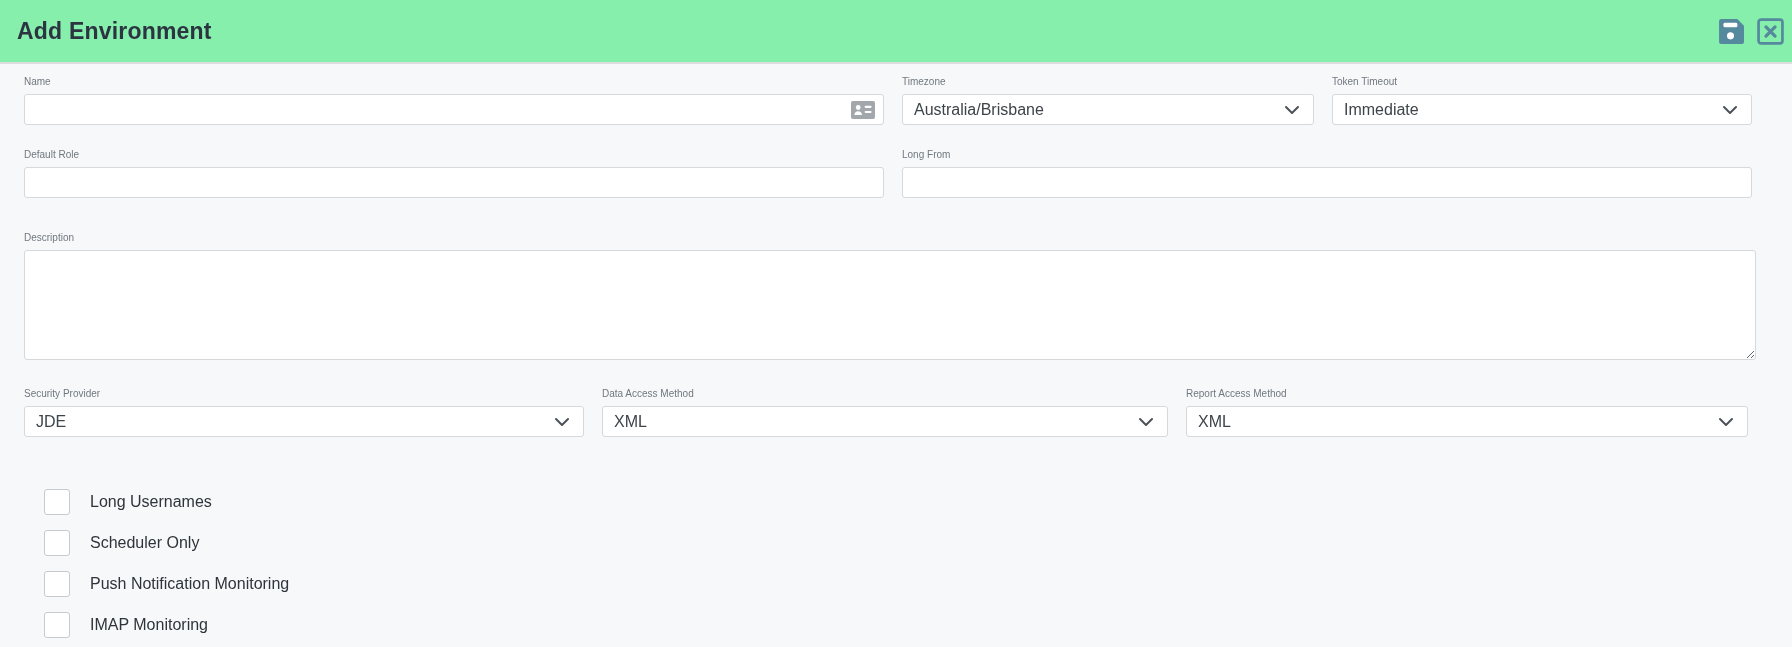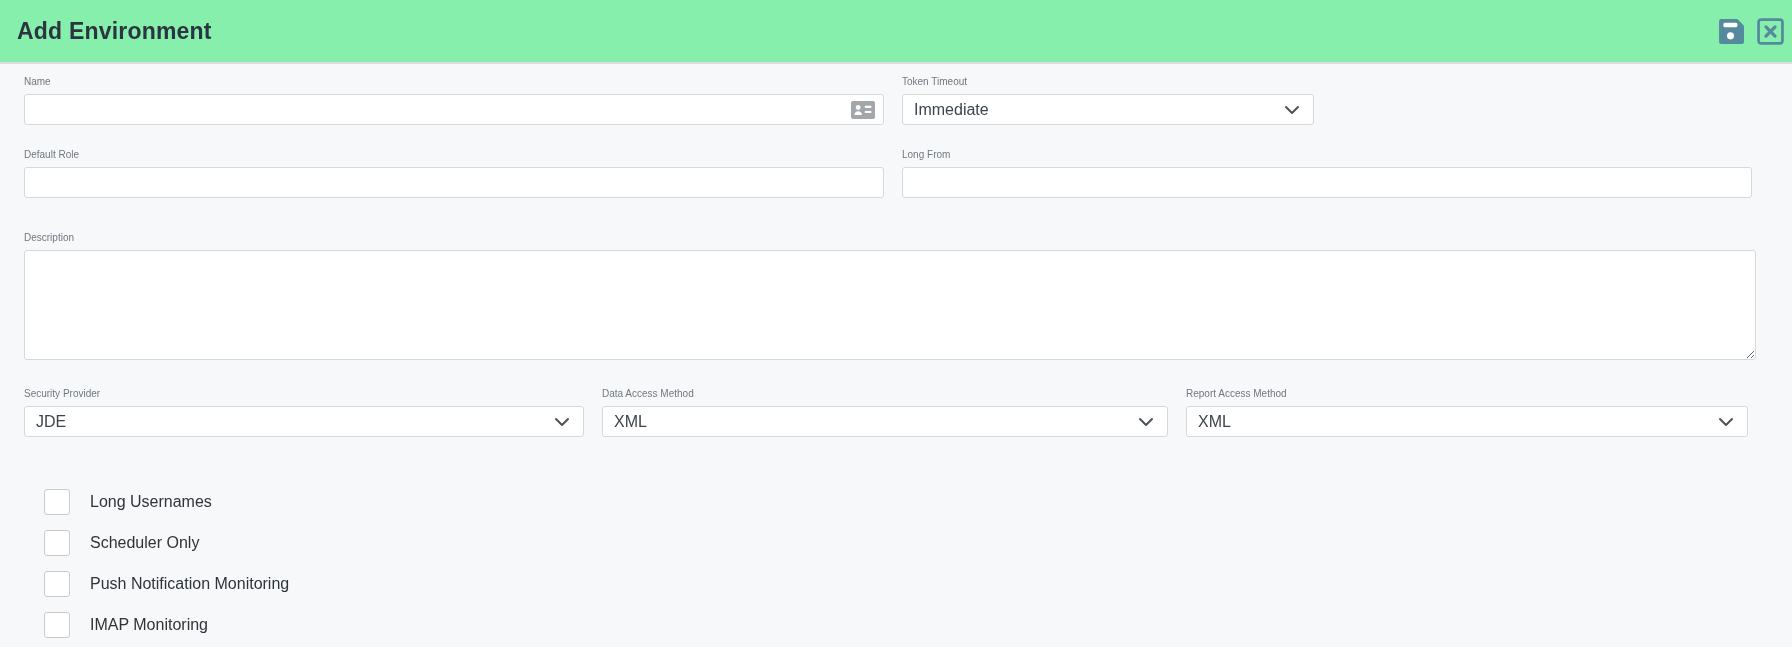--- a/index.html
+++ b/index.html
@@ -137,20 +137,31 @@
             <rect x="0" y="0.5" width="24" height="18" rx="2" fill="#a2a7ac"></rect>
             <circle cx="7.2" cy="7" r="2.4" fill="#ffffff"></circle>
             <path d="M3.4 14.6 c0 -2.4 1.7 -3.8 3.8 -3.8 s3.8 1.4 3.8 3.8 z" fill="#ffffff"></path>
             <rect x="13.6" y="5.2" width="7" height="2.2" rx="1.1" fill="#ffffff"></rect>
             <rect x="13.6" y="10.4" width="7" height="2.2" rx="1.1" fill="#ffffff"></rect>
           </svg>
         </span>
       </div>
     </div>
     <div>
+      <label class="field-label">Timezone</label>
+      <div class="select-box">
+        <span class="select-value">Australia/Brisbane</span>
+        <span style="display:flex;">
+          <svg width="20" height="20" viewBox="0 0 20 20">
+              <path d="M4 7 L10 13 L16 7" fill="none" stroke="#4b5259" stroke-width="2" stroke-linecap="round" stroke-linejoin="round"></path>
+            </svg>
+        </span>
+      </div>
+    </div>
+    <div>
       <label class="field-label">Token Timeout</label>
       <div class="select-box">
         <span class="select-value">Immediate</span>
         <span style="display:flex;">
           <svg width="20" height="20" viewBox="0 0 20 20">
               <path d="M4 7 L10 13 L16 7" fill="none" stroke="#4b5259" stroke-width="2" stroke-linecap="round" stroke-linejoin="round"></path>
             </svg>
         </span>
       </div>
     </div>

